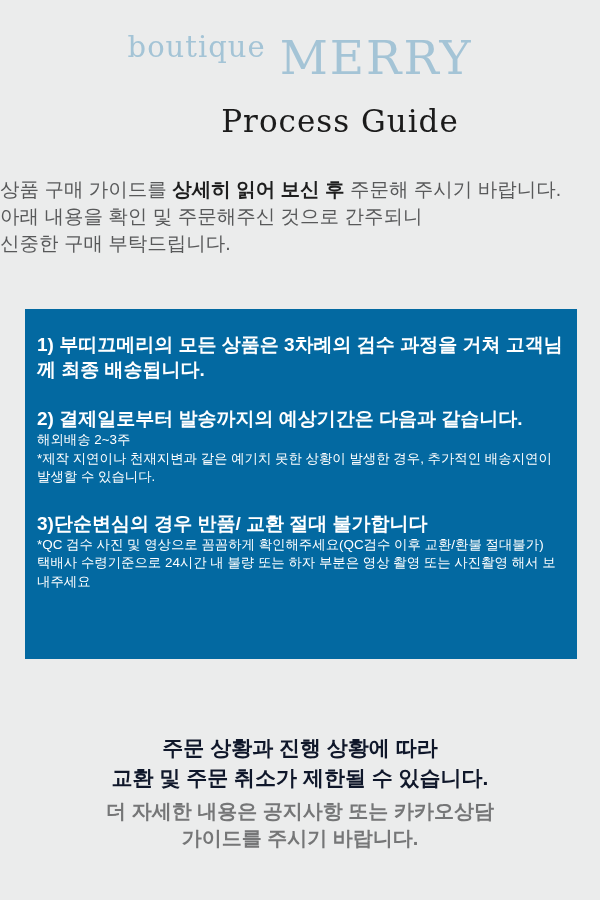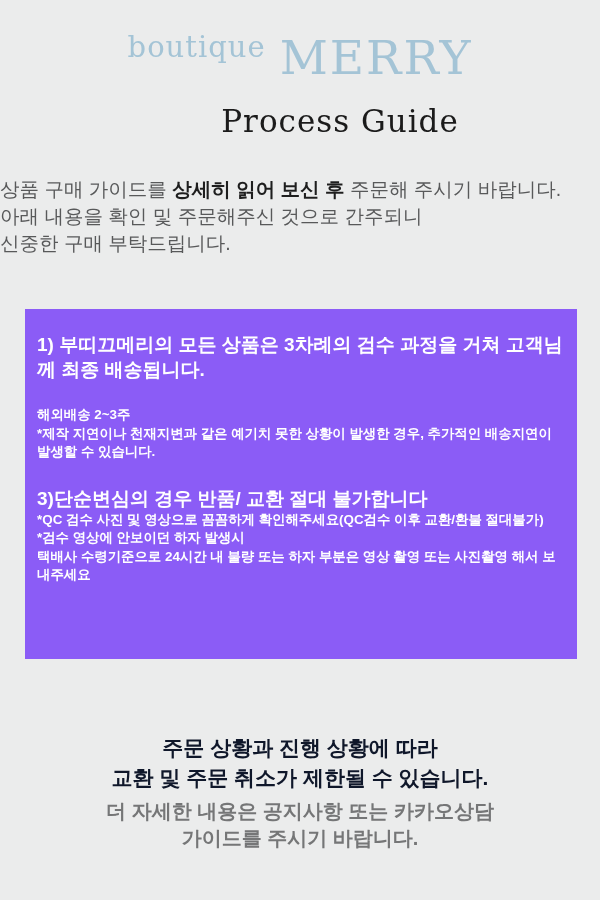--- a/index.html
+++ b/index.html
@@ -62,42 +62,42 @@
     color: #1e1e1e;
     font-weight: 700;
   }
   
   .notice-box {
     position: absolute;
     left: 25px;
     top: 309px;
     width: 552px;
     height: 350px;
-    background: #8b5cf6;
+    background: #0369a1;
     color: #ffffff;
     box-sizing: border-box;
     padding: 23px 11px 20px 12px;
     overflow: hidden;
   }
   .notice-box p {
     margin: 0;
   }
   .nb-heading {
     font-size: 19px;
     line-height: 25px;
     font-weight: 600;
     word-break: break-all;
   }
   .nb-heading b {
     font-weight: 800;
   }
   .nb-sub {
     font-size: 13.4px;
     line-height: 18.5px;
-    font-weight: 700;
+    font-weight: 400;
     word-break: break-all;
   }
   .nb-gap {
     height: 24px;
   }
   
   .footer {
     position: absolute;
     top: 733px;
     left: 0;
@@ -137,28 +137,28 @@
   <span>상품 구매 가이드를 </span><b>상세히 읽어 보신 후</b><span> 주문해 주시기 바랍니다.</span><br>
   <span>아래 내용을 확인 및 주문해주신 것으로 간주되니</span><br>
   <span>신중한 구매 부탁드립니다.</span>
 </div>
 
 <div class="notice-box">
   <p class="nb-heading"><span>1) 부띠끄메리의 모든 상품은 </span><b>3차례의 검수 과정</b><span>을 거쳐 고객님께 최종 배송됩니다.</span></p>
 
   <div class="nb-gap"></div>
 
+  <p class="nb-heading"><span>2) 결제일로부터 발송까지의 </span><b>예상기간</b><span>은 다음과 같습니다.</span></p>
   <p class="nb-sub">해외배송 2~3주</p>
   <p class="nb-sub">*제작 지연이나 천재지변과 같은 예기치 못한 상황이 발생한 경우, 추가적인 배송지연이 발생할 수 있습니다.</p>
 
   <div class="nb-gap"></div>
 
   <p class="nb-heading">3)단순변심의 경우 반품/ 교환 절대 불가합니다</p>
   <p class="nb-sub">*QC 검수 사진 및 영상으로 꼼꼼하게 확인해주세요(QC검수 이후 교환/환불 절대불가)</p>
-  <p class="nb-sub">*검수 영상에 안보이던 하자 발생시</p>
   <p class="nb-sub">택배사 수령기준으로 24시간 내 불량 또는 하자 부분은 영상 촬영 또는 사진촬영 해서 보내주세요</p>
 </div>
 
 <div class="footer">
   <p class="footer-bold">주문 상황과 진행 상황에 따라</p>
   <p class="footer-bold">교환 및 주문 취소가 제한될 수 있습니다.</p>
   <div class="footer-gap"></div>
   <p class="footer-gray">더 자세한 내용은 공지사항 또는 카카오상담</p>
   <p class="footer-gray">가이드를 주시기 바랍니다.</p>
 </div>

